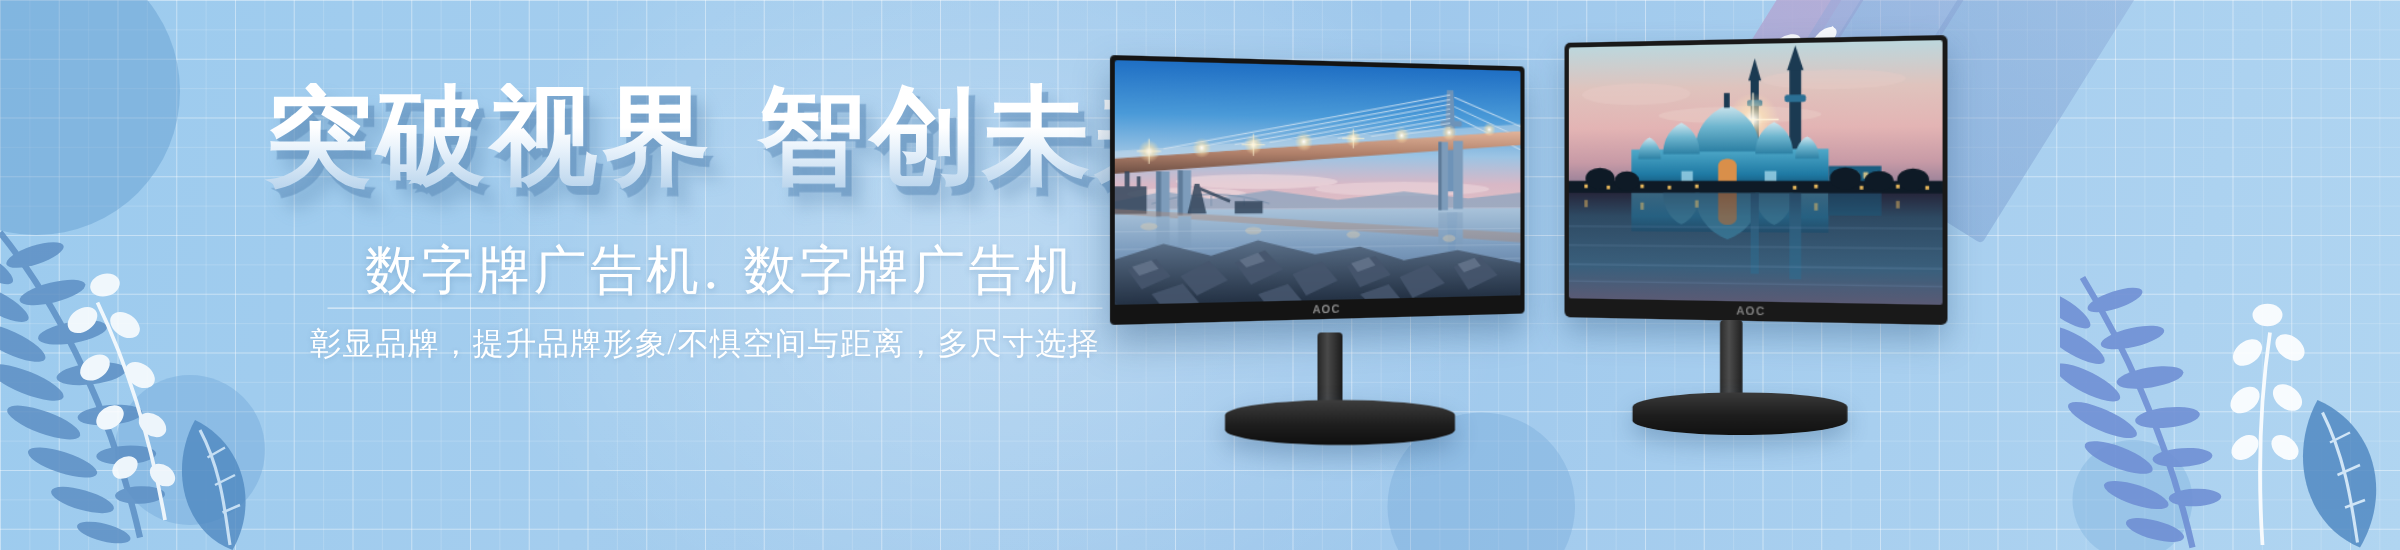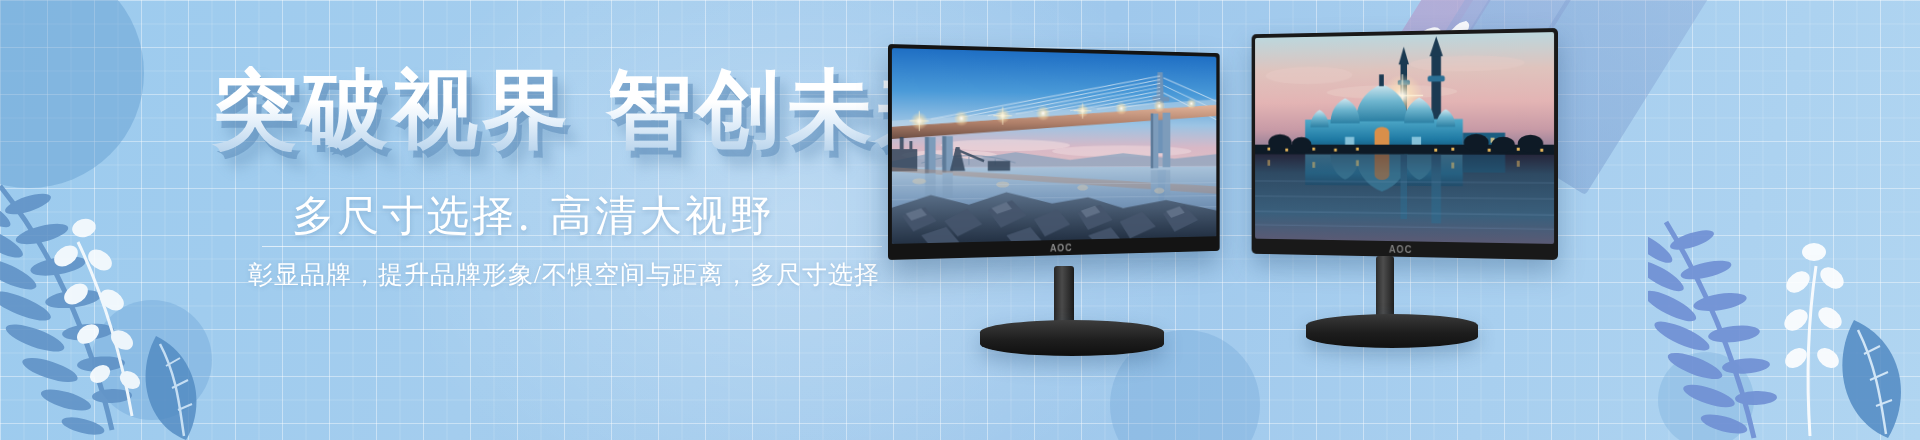--- a/index.html
+++ b/index.html
@@ -241,21 +241,21 @@
   <div class="circle circle-bl"></div>
   <div class="circle circle-mid"></div>
   <div class="circle circle-sm"></div>
 
   <div class="ribbon ribbon-a"></div>
   <div class="ribbon ribbon-b"></div>
   <div class="ribbon ribbon-c"></div>
   <div class="ribbon ribbon-d"></div>
 
   <div class="headline">突破视界 智创未来</div>
-  <div class="subtitle">多尺寸选择. 高清大视野</div>
+  <div class="subtitle">数字牌广告机. 数字牌广告机</div>
   <div class="divider"></div>
   <div class="tagline">彰显品牌，提升品牌形象/不惧空间与距离，多尺寸选择</div>
 
   <div class="sprig-top">
     <svg width="180" height="110" viewBox="0 0 180 110">
       <g fill="#ffffff" opacity="0.95">
         <path d="M6 96 C50 80 110 44 172 4" stroke="#ffffff" stroke-width="3" fill="none"></path>
         <ellipse cx="26" cy="79" rx="17" ry="9" transform="rotate(-28 26 79)"></ellipse>
         <ellipse cx="52" cy="64" rx="18" ry="9.5" transform="rotate(-30 52 64)"></ellipse>
         <ellipse cx="79" cy="49" rx="19" ry="10" transform="rotate(-32 79 49)"></ellipse>

